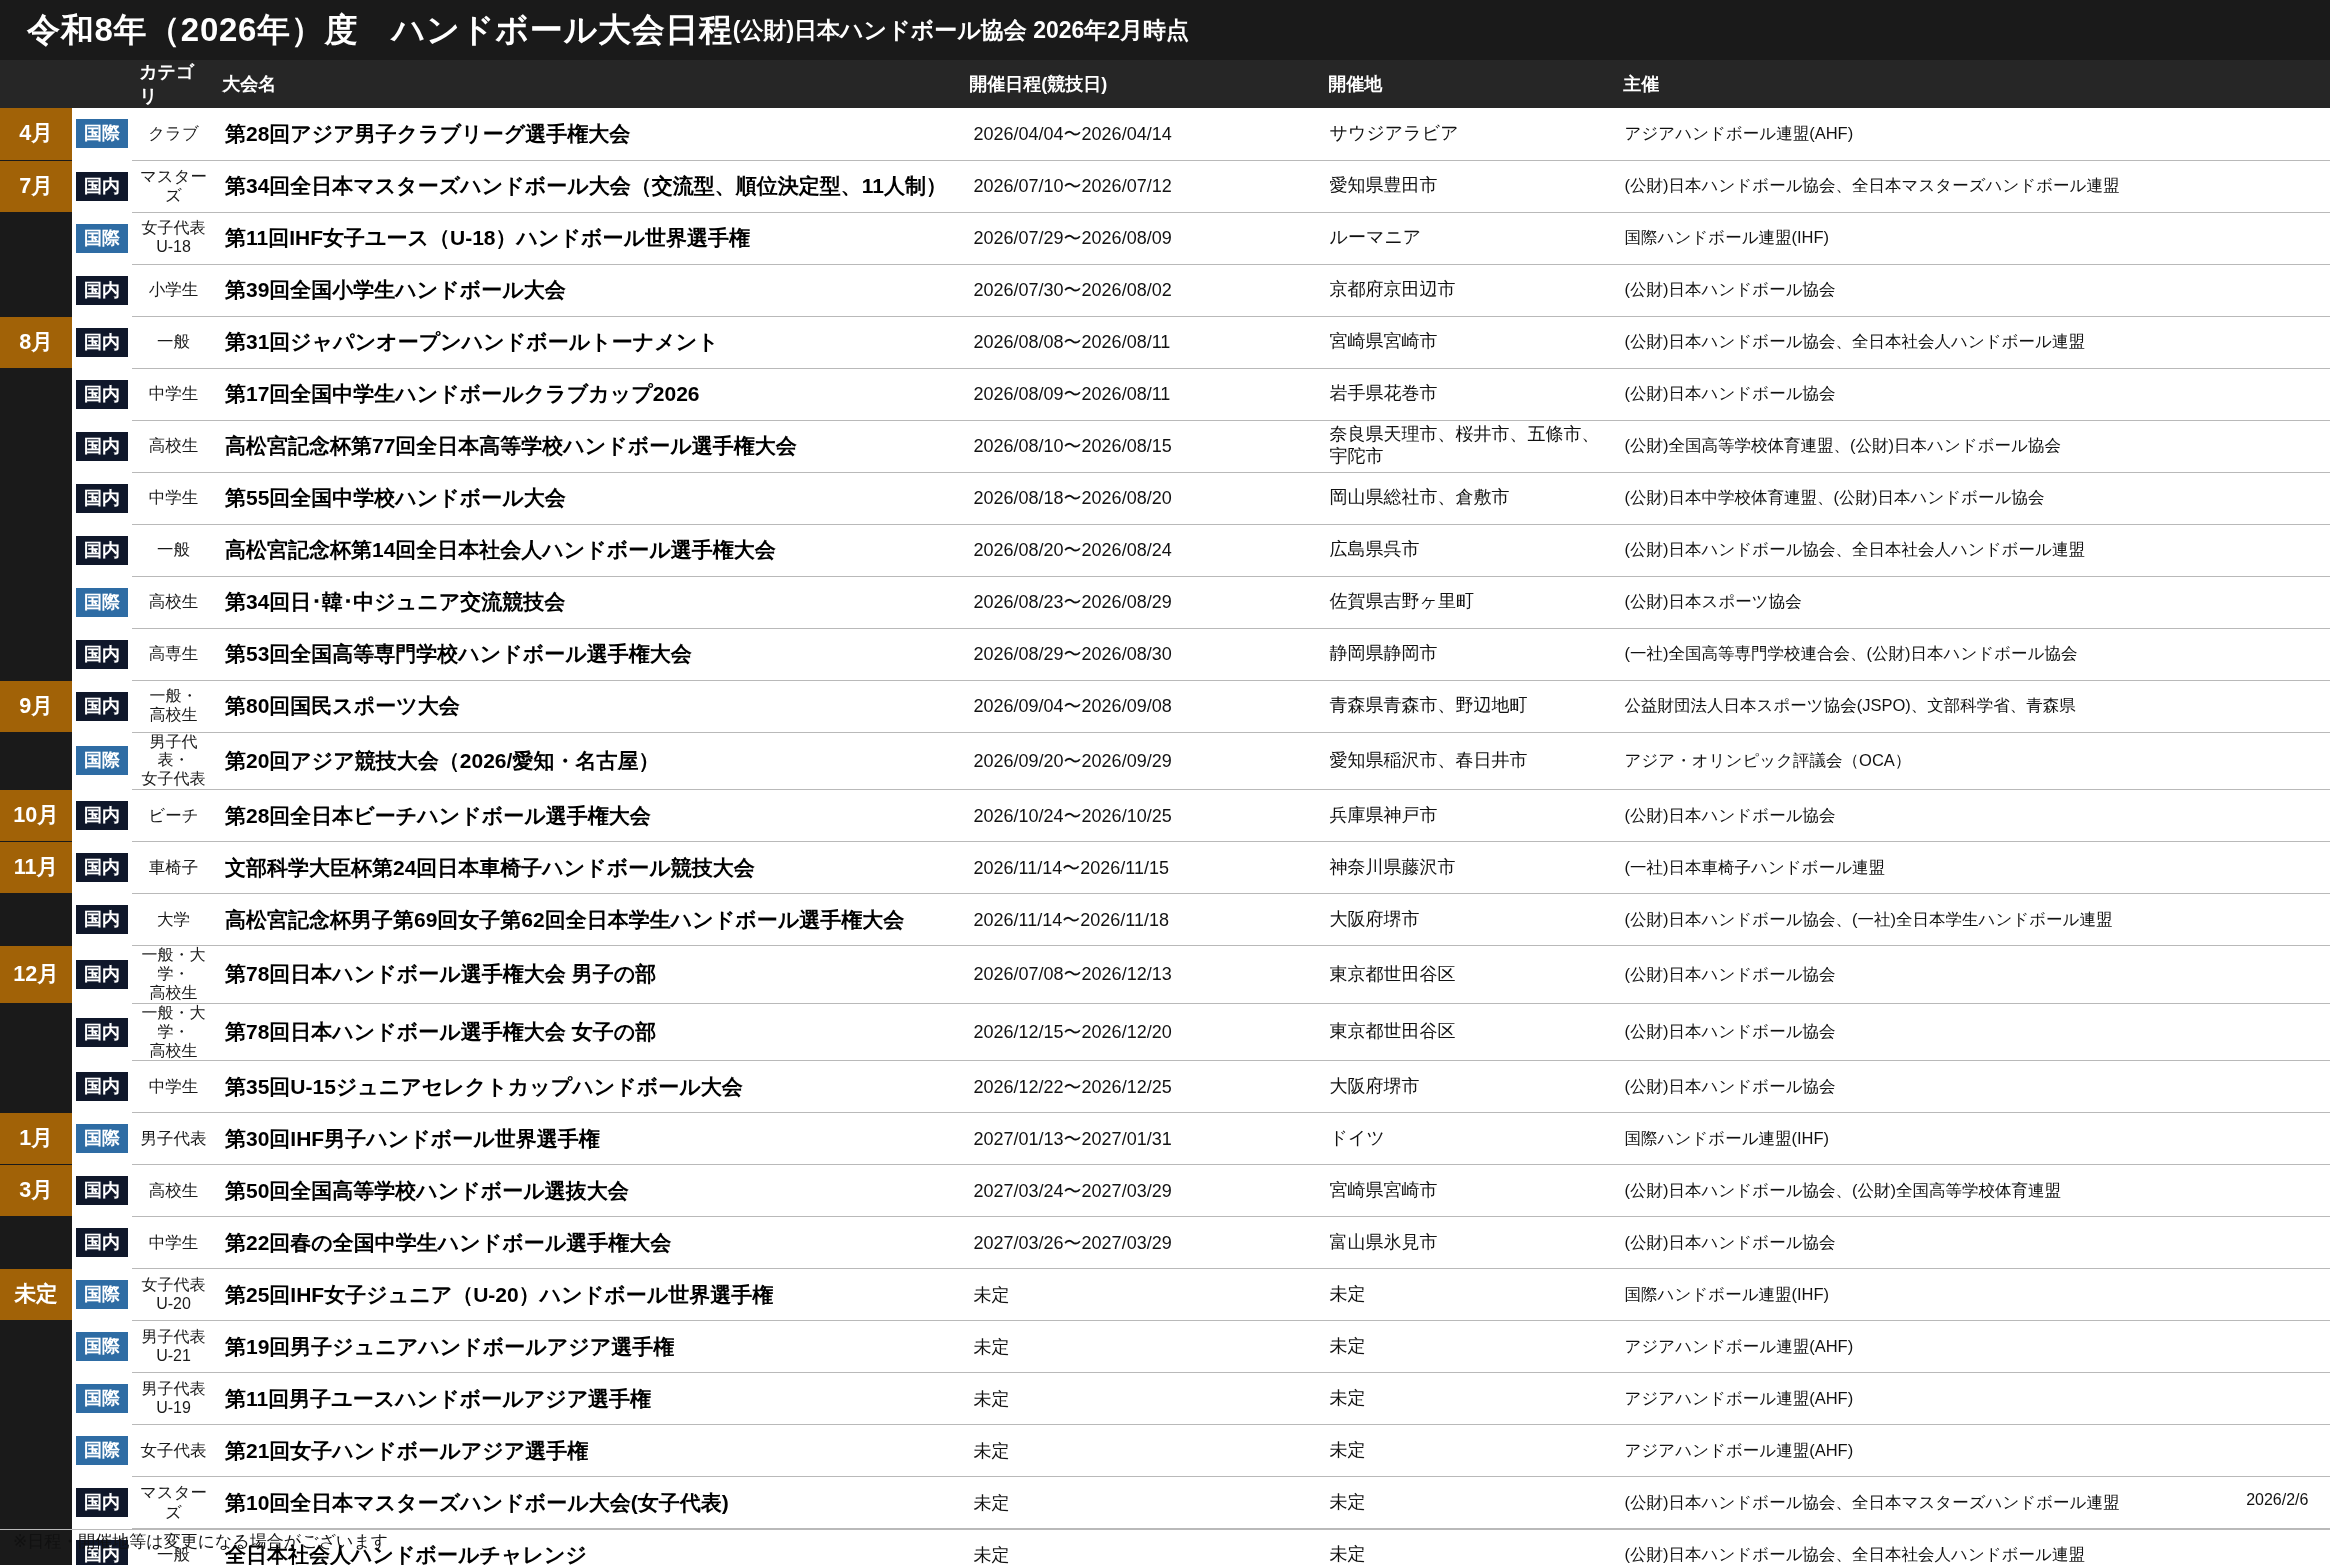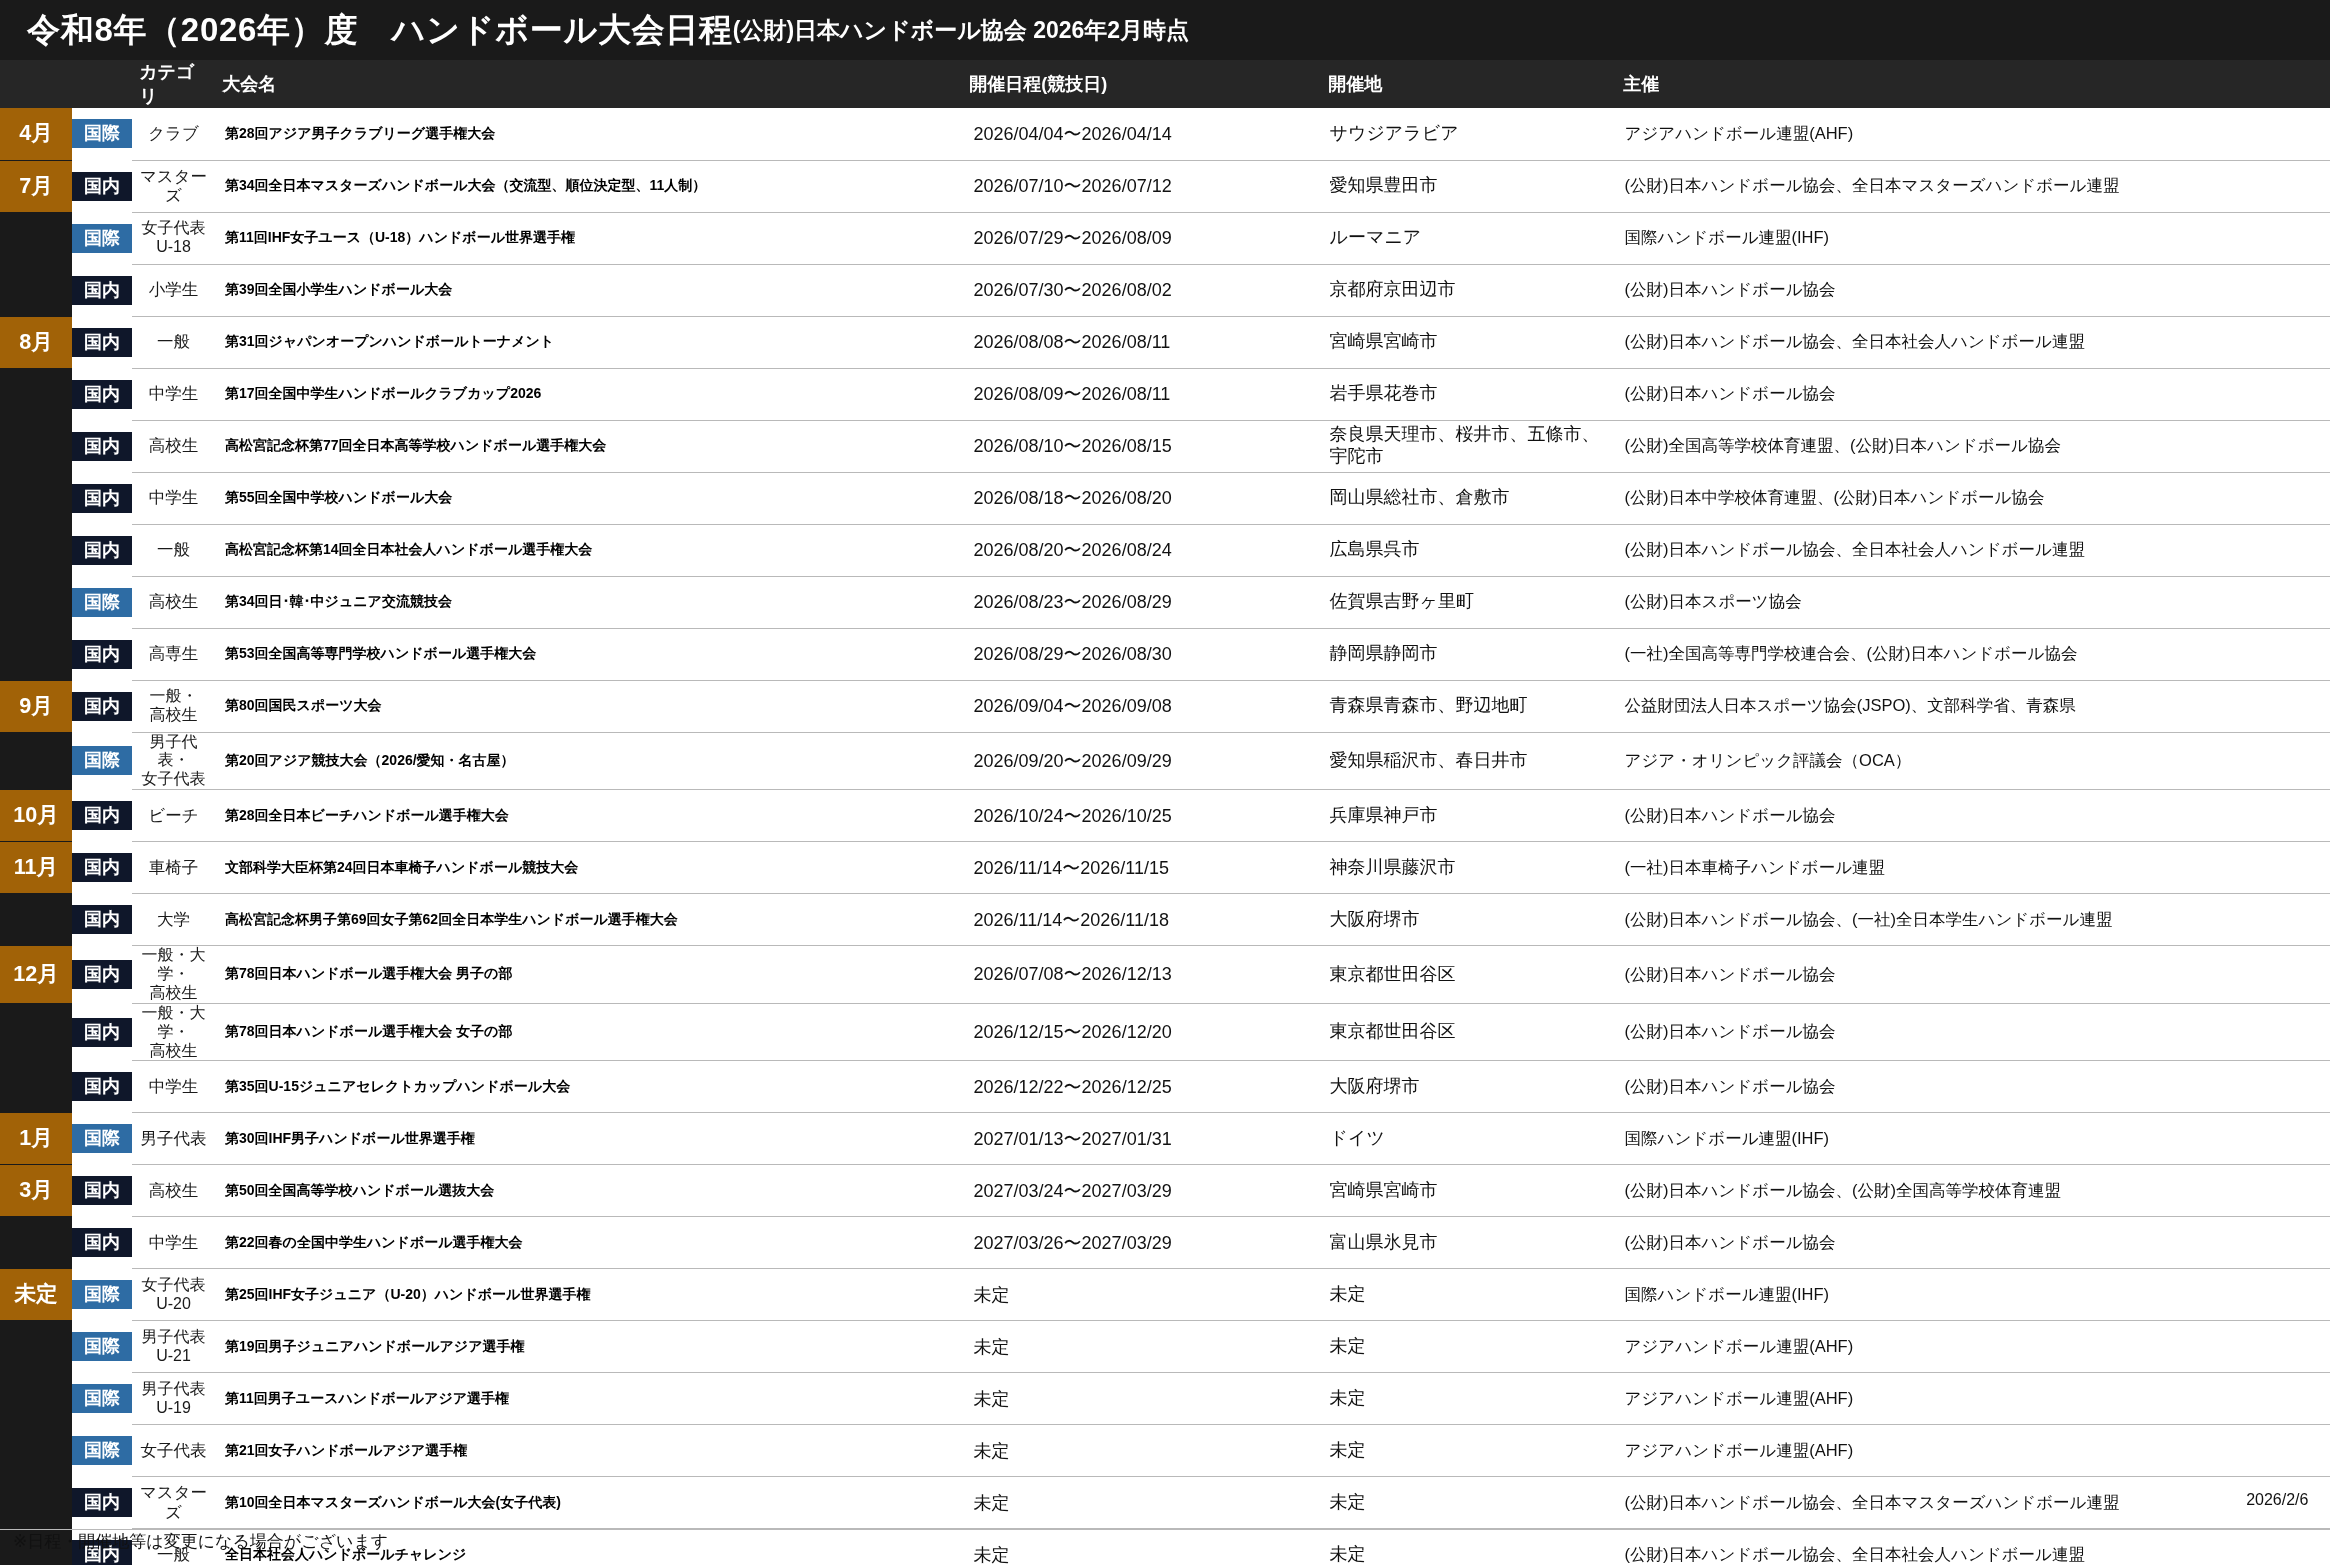--- a/index.html
+++ b/index.html
@@ -93,41 +93,41 @@
 
   td.scope {
     text-align: center;
     padding: 0;
     border-bottom: 0.7px solid #ffffff;
     vertical-align: middle;
   }
   .scope-badge {
     display: block;
     margin: 0 auto;
-    width: 60px;
+    width: 52px;
     color: #ffffff;
     font-size: 18px;
     font-weight: bold;
     line-height: 29px;
     height: 29px;
   }
   .scope-badge.domestic { background: #0f172a; }
   .scope-badge.intl { background: #2e6ca4; }
 
   td.cat {
     text-align: center;
     font-size: 16.5px;
     line-height: 1.18;
     color: #1a1a1a;
     padding: 0 2.9px;
   }
   td.cat .cat-small { font-size: 16px; display: block; }
 
   td.name {
-    font-size: 14px;
+    font-size: 21px;
     font-weight: bold;
     padding-left: 10px;
     letter-spacing: 0px;
   }
   td.date {
     font-size: 18px;
     padding-left: 11.5px;
     color: #111;
   }
   td.place {

